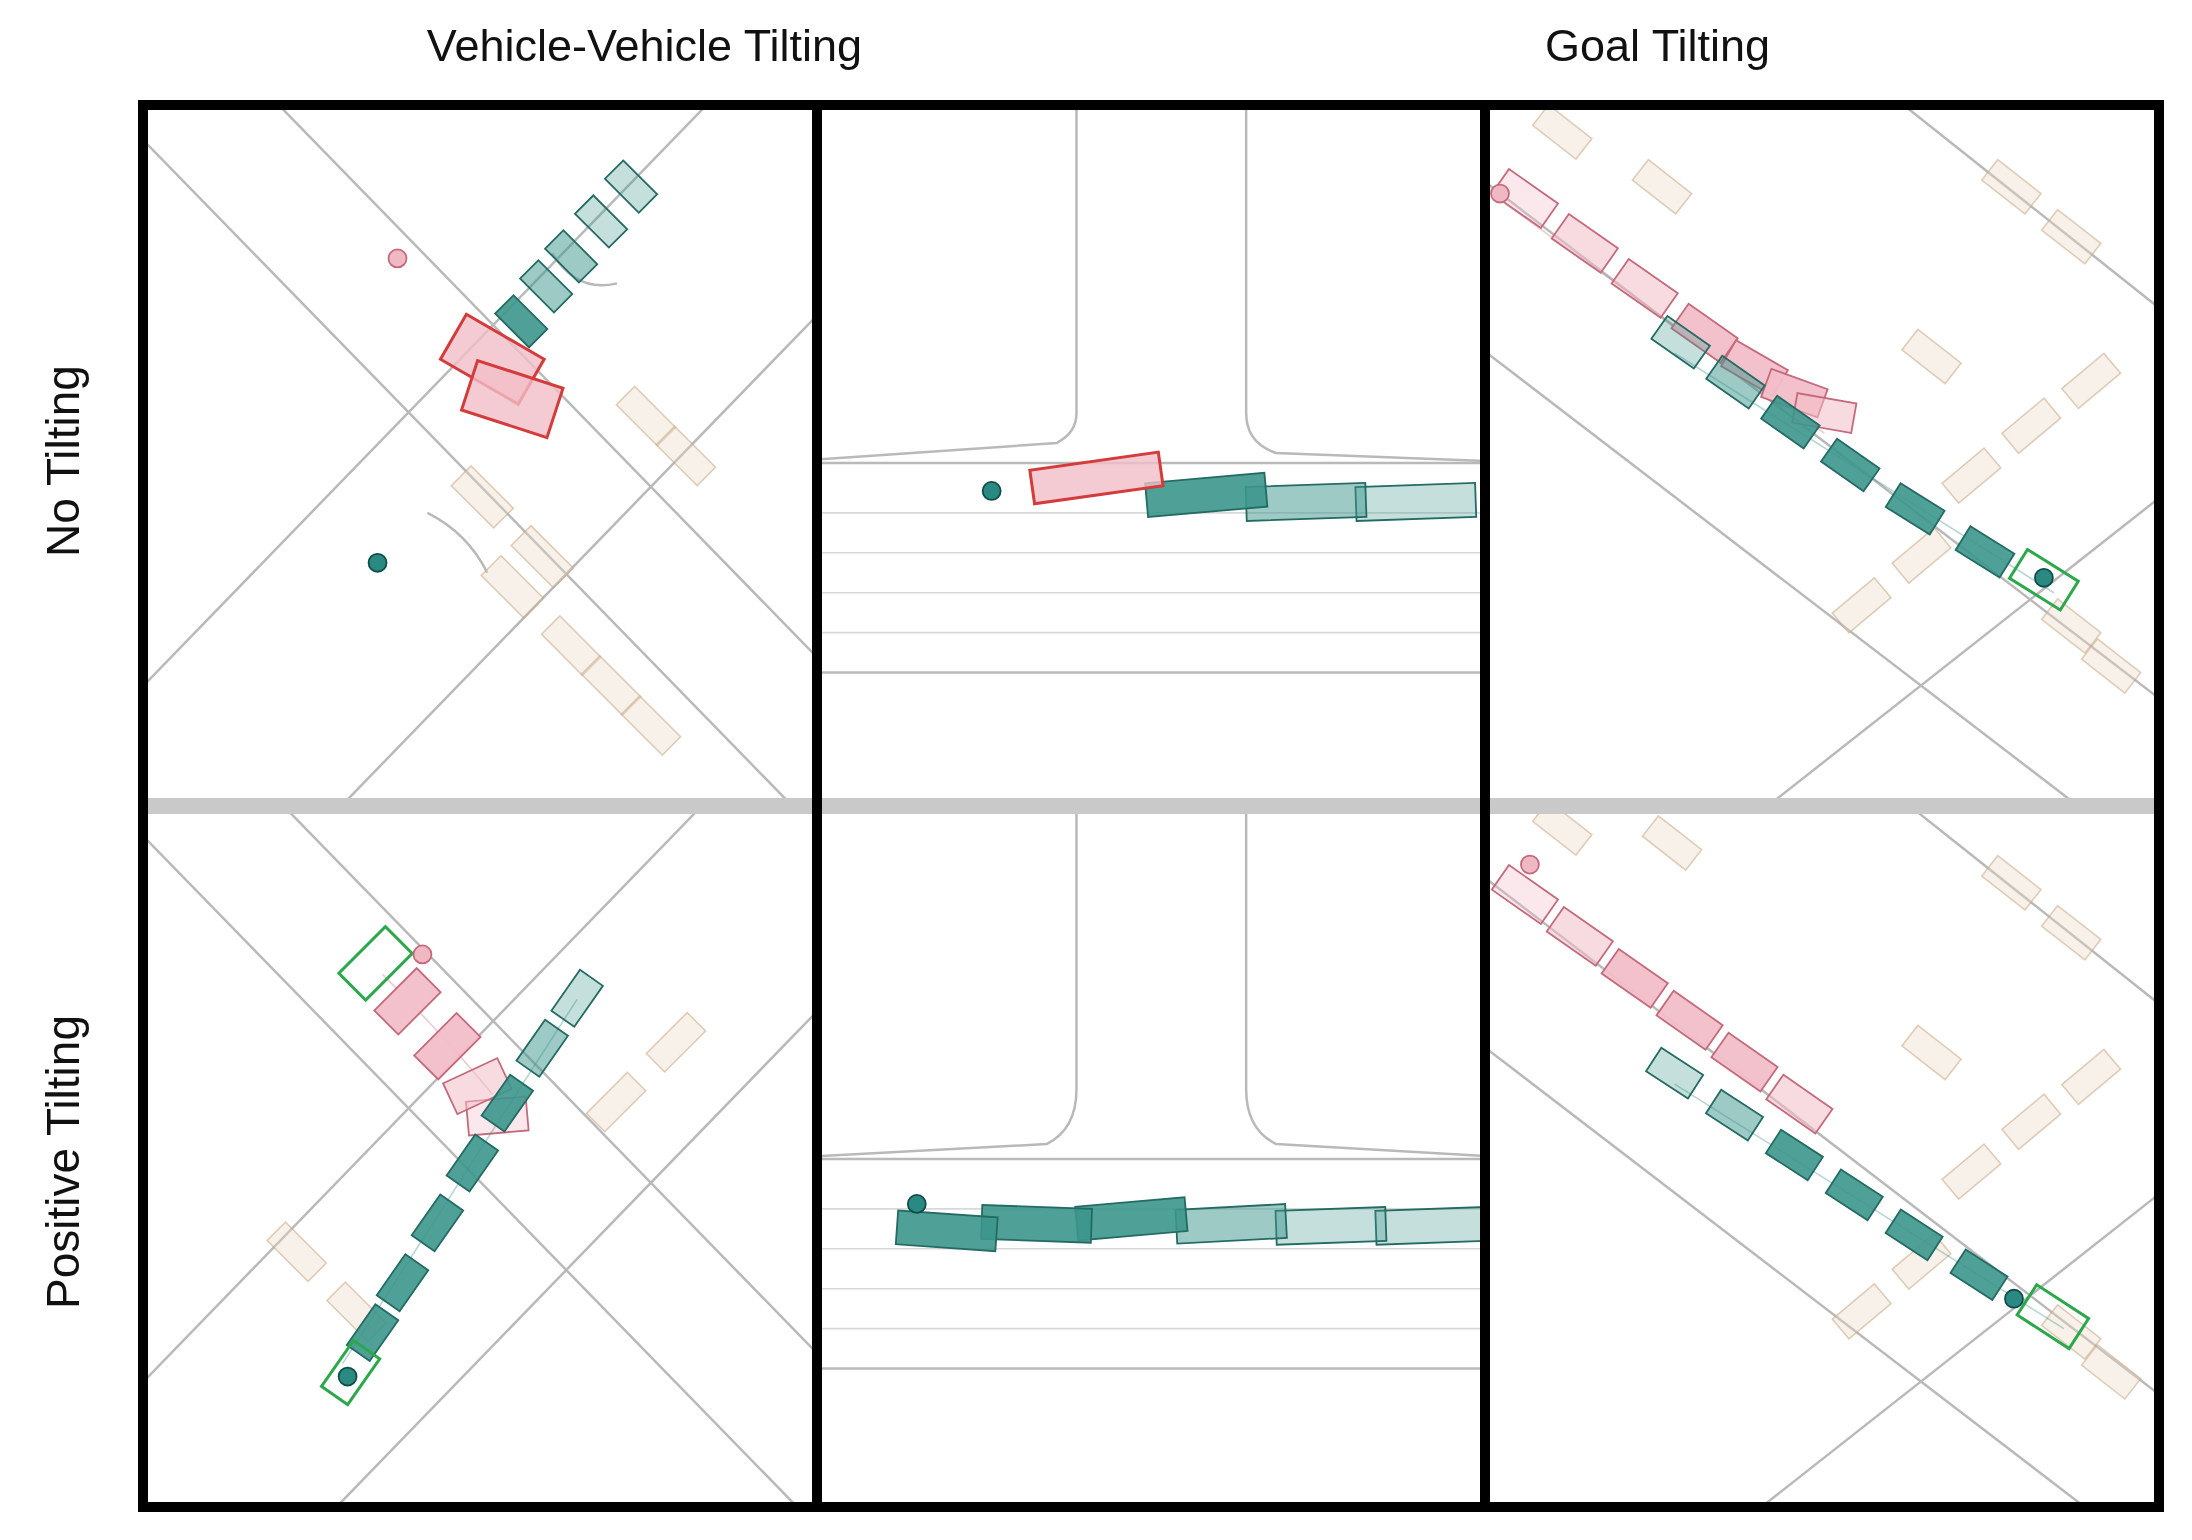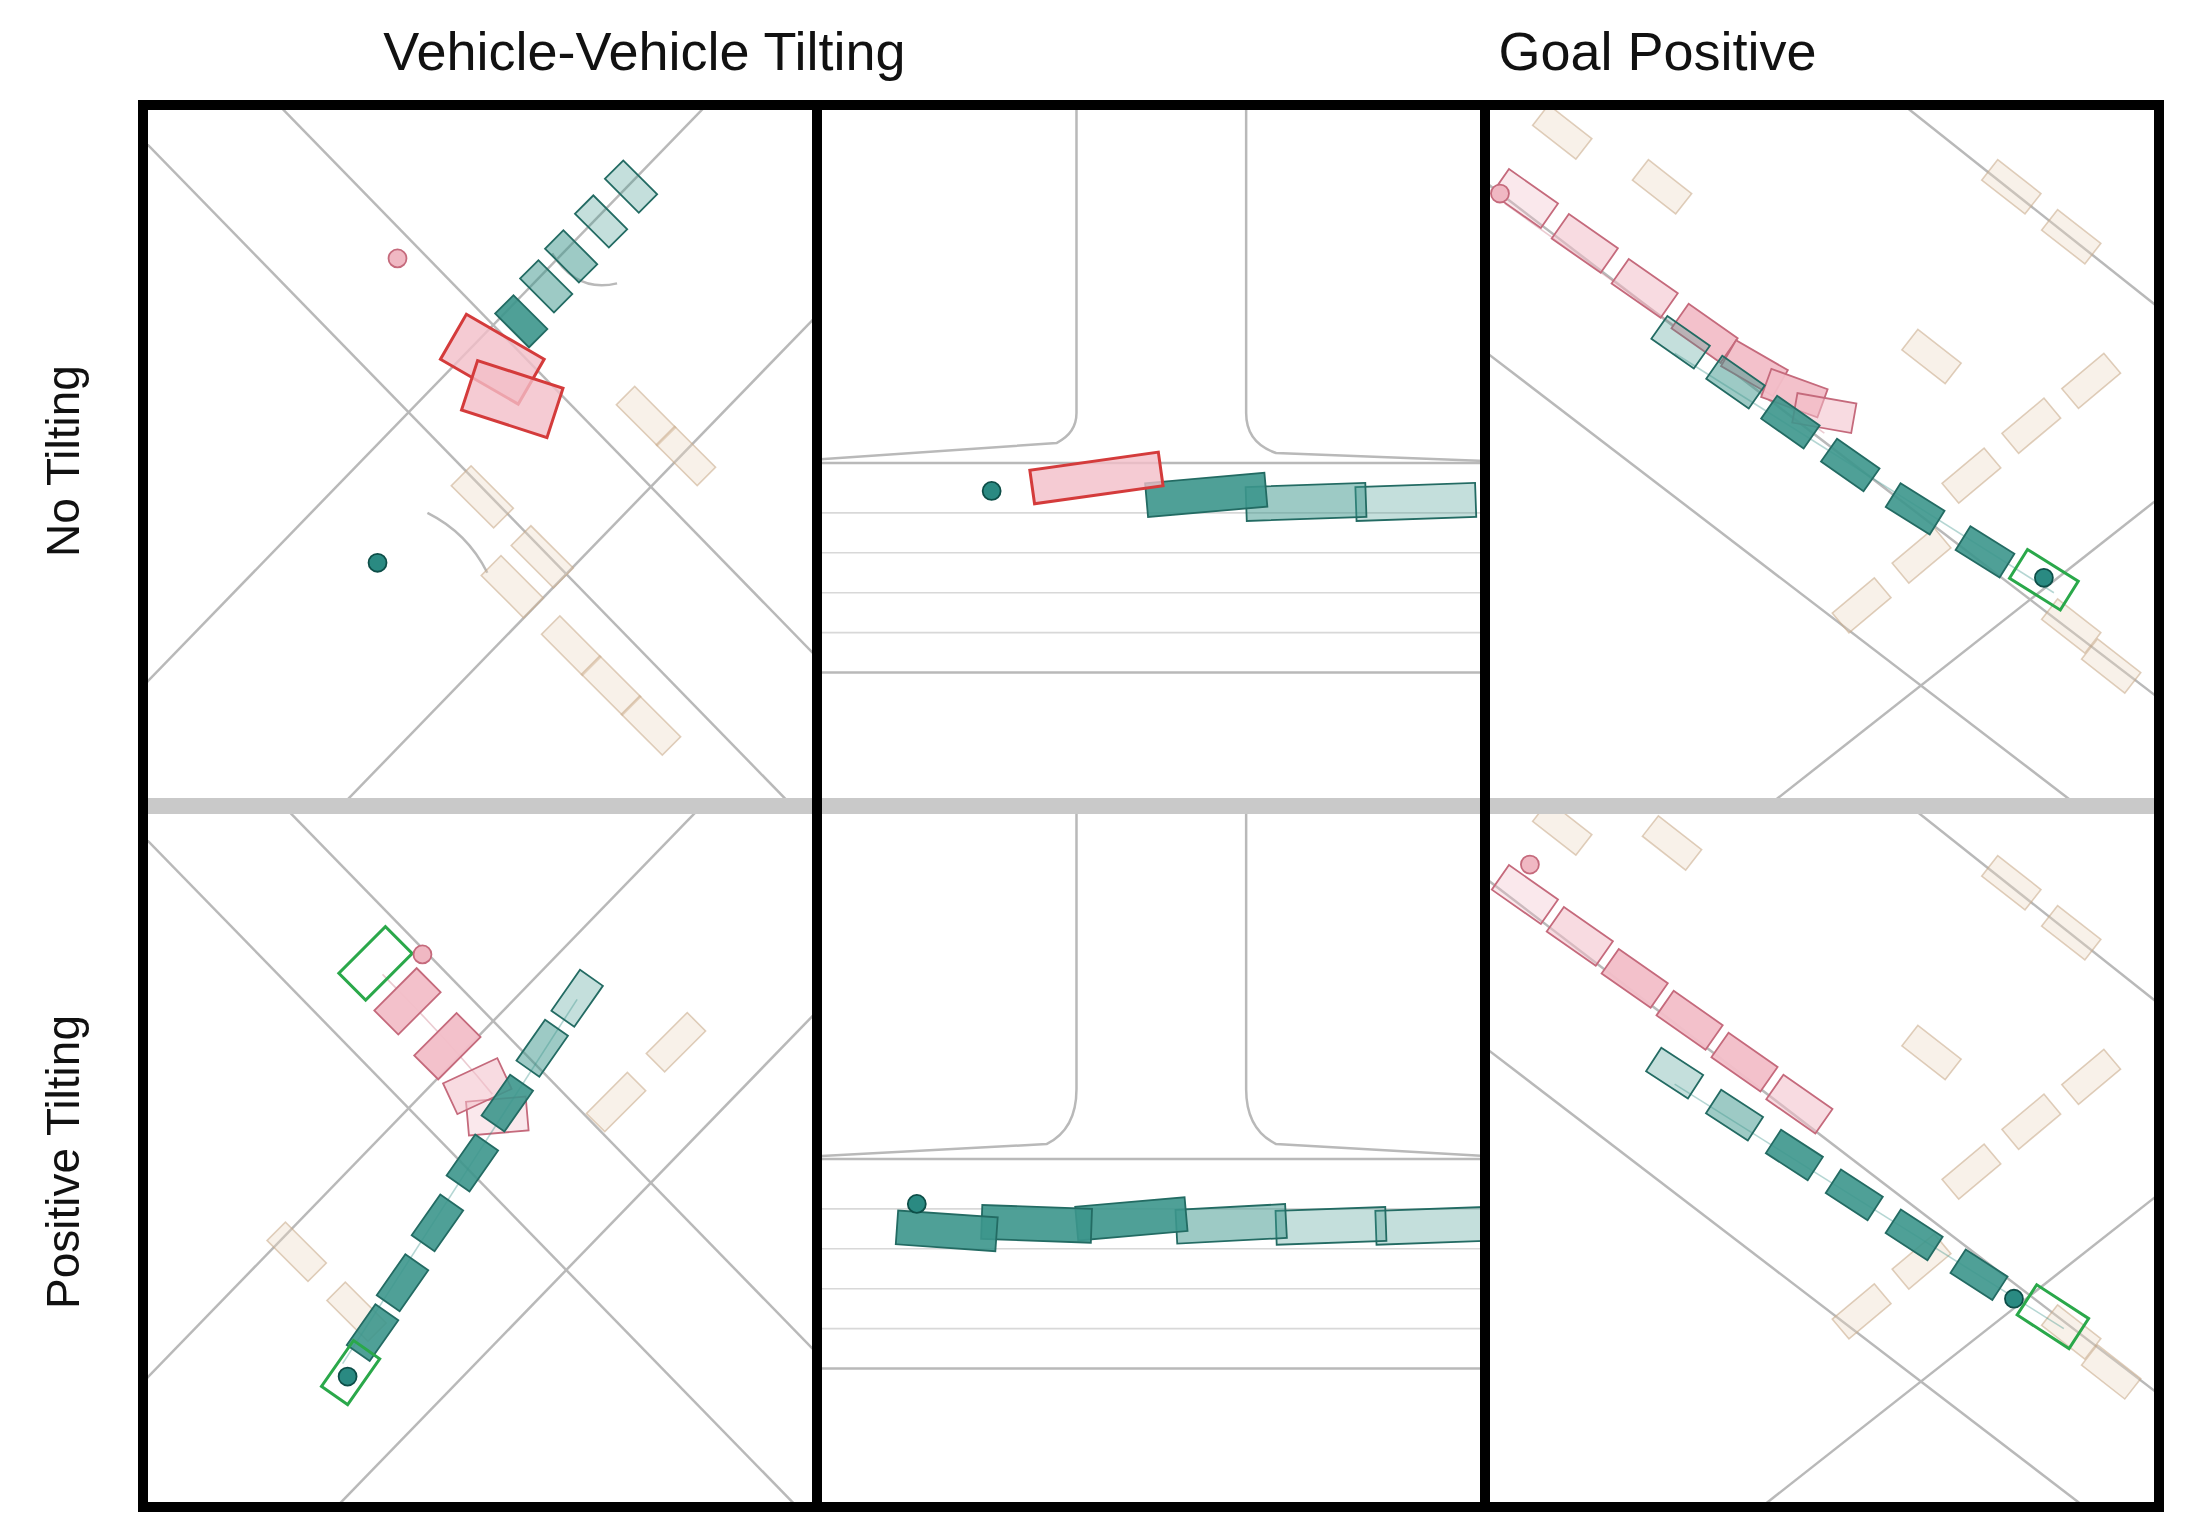--- a/index.html
+++ b/index.html
@@ -24,21 +24,21 @@
     position: absolute;
     left: 110px;
     right: 0;
     top: 0;
     height: 70px;
     display: flex;
   }
   .col-header {
     flex: 1 1 0;
     text-align: center;
-    font-size: 54px;
+    font-size: 45px;
     font-weight: 400;
     color: #111;
   }
   .row-labels {
     position: absolute;
     left: 0;
     top: 90px;
     bottom: 0;
     width: 70px;
     display: flex;
@@ -121,21 +121,21 @@
   .trajp { stroke: #c56a7c; stroke-width: 1.6; fill: none; opacity: 0.35; }
 </style>
 </head>
 <body>
 
 <div class="page">
   <div class="grid-wrap">
 
     <div class="col-headers">
       <div class="col-header">Vehicle-Vehicle Tilting</div>
-      <div class="col-header">Goal Positive</div>
+      <div class="col-header">Goal Tilting</div>
     </div>
 
     <div class="row-labels">
       <div class="row-label-cell">
         <div class="row-label">No Tilting</div>
       </div>
       <div class="row-label-cell">
         <div class="row-label">Positive Tilting</div>
       </div>
     </div>

